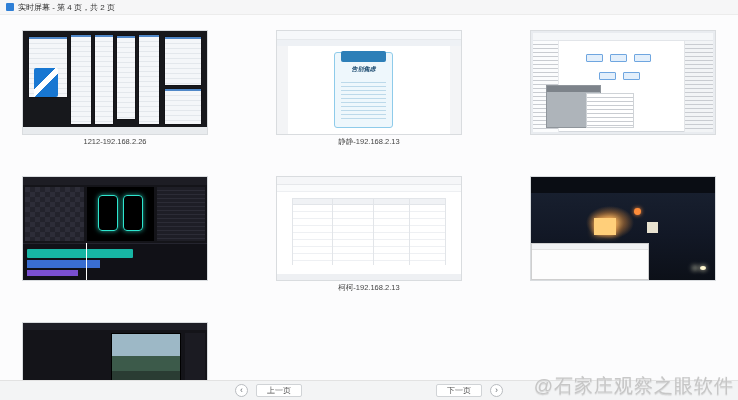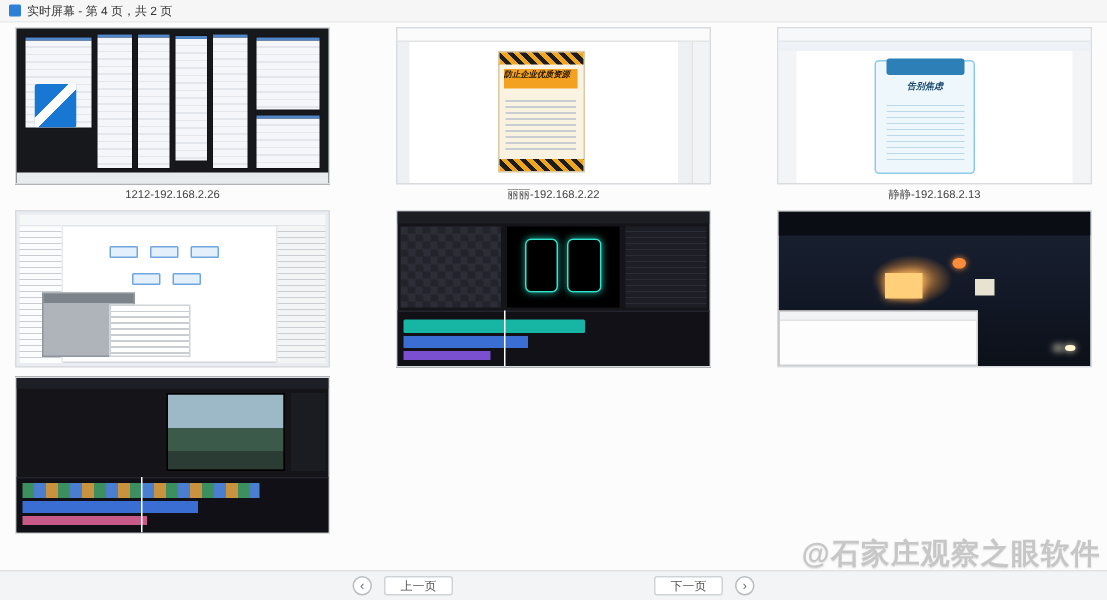--- a/index.html
+++ b/index.html
@@ -7,21 +7,21 @@
        font-family:"Liberation Sans",sans-serif;-webkit-user-select:none}
 
   
   .titlebar{height:14px;display:flex;align-items:center;gap:4px;padding:0 6px;
             background:#f6f6f7;border-bottom:1px solid #ececec;font-size:8px;color:#333}
   .app-icon{width:8px;height:8px;background:#2f7fd6;border-radius:1px;flex:0 0 auto}
 
   
   .grid{display:grid;grid-template-columns:repeat(3,1fr);column-gap:44px;row-gap:6px;
         padding:3px 10px 22px}
-  .cell{margin:0}
+  .cell{margin:12px}
   .thumb{position:relative;overflow:hidden;height:103px;border:1px solid #d9dcdf;background:#fff}
   .thumb i, .thumb b{position:absolute;display:block;box-sizing:border-box}
   .cap{display:block;text-align:center;font-size:7.5px;color:#444;margin-top:2px;
        white-space:nowrap;overflow:hidden;height:9px}
   .wl{background:repeating-linear-gradient(to bottom,#f4f6f9 0 4px,#e3e7ec 4px 5px);
       border-top:2px solid #4f87c8;box-shadow:0 0 0 .5px rgba(0,0,0,.35)}
   .lines{background:repeating-linear-gradient(to bottom,transparent 0 3px,#c9ccd1 3px 4px)}
   .lines-blue{background:repeating-linear-gradient(to bottom,transparent 0 3px,#bcd9ea 3px 4px)}
   .lines-dark{background:repeating-linear-gradient(to bottom,transparent 0 3px,#2c2c36 3px 4px)}
   .hz{background:repeating-linear-gradient(45deg,#f0a51e 0 3px,#1c1c1c 3px 6px)}
@@ -48,21 +48,21 @@
   .footer{position:absolute;left:0;right:0;bottom:0;height:19px;background:#f3f4f5;
           border-top:1px solid #e2e2e2;display:flex;align-items:center;justify-content:center;gap:8px}
   .circ{width:13px;height:13px;border-radius:50%;border:1px solid #b9bcc0;background:#fff;
         font-size:9px;color:#6b7075;padding:0;display:flex;align-items:center;justify-content:center;cursor:pointer}
   .circ span{line-height:1}
   .pagebtn{height:13px;padding:0 10px;border:1px solid #d0d3d6;background:#fff;border-radius:2px;
            font-size:8px;color:#555;cursor:pointer;line-height:11px}
   .spacer{width:118px;height:1px}
 
   
-  .watermark{position:absolute;right:4px;bottom:18px;font-size:19px;font-weight:bold;letter-spacing:1px;
+  .watermark{position:absolute;right:4px;bottom:1px;font-size:19px;font-weight:normal;letter-spacing:1px;
              color:rgba(190,190,190,.85);text-shadow:0 0 2px #fff,0 1px 1px rgba(120,120,120,.4);
              pointer-events:none;z-index:5}
 </style>
 </head>
 <body>
 
 <div class="titlebar">
   <span class="app-icon"></span>
   <span>实时屏幕 - 第 4 页，共 2 页</span>
 </div>
@@ -78,34 +78,20 @@
       <i class="wl" style="left:63%;top:4%;width:11%;height:86%"></i>
       <i class="wl" style="left:77%;top:6%;width:20%;height:46%"></i>
       <i class="wl" style="left:77%;top:56%;width:20%;height:34%"></i>
       <i style="left:6%;top:36%;width:13%;height:28%;background:#1877d2 linear-gradient(135deg,transparent 40%,#fff 40%,#fff 55%,transparent 55%);border-radius:2px"></i>
       <i style="left:0;bottom:0;width:100%;height:7%;background:#e8ebee"></i>
     </div>
     <figcaption class="cap">1212-192.168.2.26</figcaption>
   </figure>
 
 
-  <figure class="cell">
-    <div class="thumb s3">
-      <i style="left:0;top:0;width:100%;height:9%;background:#fbfbfc;border-bottom:.5px solid #e3e3e3"></i>
-      <i style="left:4%;top:9%;width:86%;height:91%;background:#fff"></i>
-      <i style="right:0;top:9%;width:6%;height:91%;background:#f2f3f5;border-left:.5px solid #e3e3e3"></i>
-      <i style="left:32%;top:15%;width:28%;height:78%;background:#fbf3e2;border:.5px solid #d8c9a8">
-        <i class="hz" style="left:0;top:0;width:100%;height:10%"></i>
-        <b class="poster-title" style="left:6%;top:14%;width:88%;height:16%">防止企业优质资源</b>
-        <i class="lines" style="left:8%;top:36%;width:84%;height:48%"></i>
-        <i class="hz" style="left:0;bottom:0;width:100%;height:10%"></i>
-      </i>
-    </div>
-    <figcaption class="cap">丽丽-192.168.2.22</figcaption>
-  </figure>
 
   <figure class="cell">
     <div class="thumb">
       <i style="left:0;top:0;width:100%;height:9%;background:#f6f8fa;border-bottom:.5px solid #e6e9ec"></i>
       <i style="left:0;top:9%;width:100%;height:6%;background:#eef1f5"></i>
       <i style="left:0;top:15%;width:6%;height:85%;background:#f3f4f6"></i>
       <i style="right:0;top:15%;width:6%;height:85%;background:#f3f4f6"></i>
       <i style="left:31%;top:20%;width:32%;height:74%;background:#eef7fc;border:1px solid #8ecbea;border-radius:3px">
         <i style="left:10%;top:-2%;width:80%;height:14%;background:#2d7fb8;border-radius:2px"></i>
         <b class="note-title" style="left:5%;top:17%;width:90%">告别焦虑</b>
@@ -143,20 +129,33 @@
       </i>
       <i class="lines-dark" style="left:73%;top:10%;width:26%;height:52%;background-color:#1e1e26"></i>
       <i style="left:0;top:64%;width:100%;height:36%;background:#111117;border-top:.5px solid #24242e"></i>
       <i style="left:2%;top:70%;width:58%;height:9%;background:#17b5a4;border-radius:1px"></i>
       <i style="left:2%;top:81%;width:40%;height:7%;background:#3a6ed2"></i>
       <i style="left:2%;top:90%;width:28%;height:6%;background:#7a4fd0"></i>
       <i style="left:34%;top:64%;width:1px;height:36%;background:#fff"></i>
     </div>
   </figure>
 
+  <figure class="cell">
+    <div class="thumb">
+      <i style="left:0;top:0;width:100%;height:8%;background:#f5f6f8;border-bottom:.5px solid #e6e8eb"></i>
+      <i style="left:0;top:8%;width:100%;height:7%;background:#fafbfc;border-bottom:.5px solid #edeff2"></i>
+      <i style="left:8%;top:20%;width:84%;height:7%;background:#f0f2f5;border:.5px solid #e2e5e9"></i>
+      <i style="left:8%;top:27%;width:84%;height:58%;border-left:.5px solid #e2e5e9;border-right:.5px solid #e2e5e9;background:repeating-linear-gradient(to bottom,#fff 0 6px,#eef0f3 6px 7px)"></i>
+      <i style="left:30%;top:20%;width:1px;height:65%;background:#e2e5e9"></i>
+      <i style="left:52%;top:20%;width:1px;height:65%;background:#e2e5e9"></i>
+      <i style="left:72%;top:20%;width:1px;height:65%;background:#e2e5e9"></i>
+      <i style="left:0;bottom:0;width:100%;height:6%;background:#eef0f3"></i>
+    </div>
+    <figcaption class="cap">柯柯-192.168.2.13</figcaption>
+  </figure>
 
   <figure class="cell">
     <div class="thumb s8">
       <i style="left:0;top:0;width:100%;height:16%;background:#0a0d14"></i>
       <i style="left:30%;top:28%;width:26%;height:32%;background:radial-gradient(closest-side,#ffbf66,rgba(255,157,61,.4) 60%,transparent)"></i>
       <i style="left:34%;top:40%;width:12%;height:16%;background:#ffcf7a;box-shadow:0 0 6px #ffb054"></i>
       <i style="left:56%;top:30%;width:4%;height:7%;background:#ff8c3a;border-radius:50%;box-shadow:0 0 4px #ff8c3a"></i>
       <i style="left:63%;top:44%;width:6%;height:10%;background:#e8e2d0"></i>
       <i style="right:5%;bottom:10%;width:3%;height:4%;background:#fff7d0;border-radius:50%;box-shadow:0 0 5px #fff7d0,-8px 0 5px rgba(255,255,220,.8)"></i>
       <i style="left:0;bottom:0;width:64%;height:36%;background:#fdfdfd;border:.5px solid #cfcfcf">

